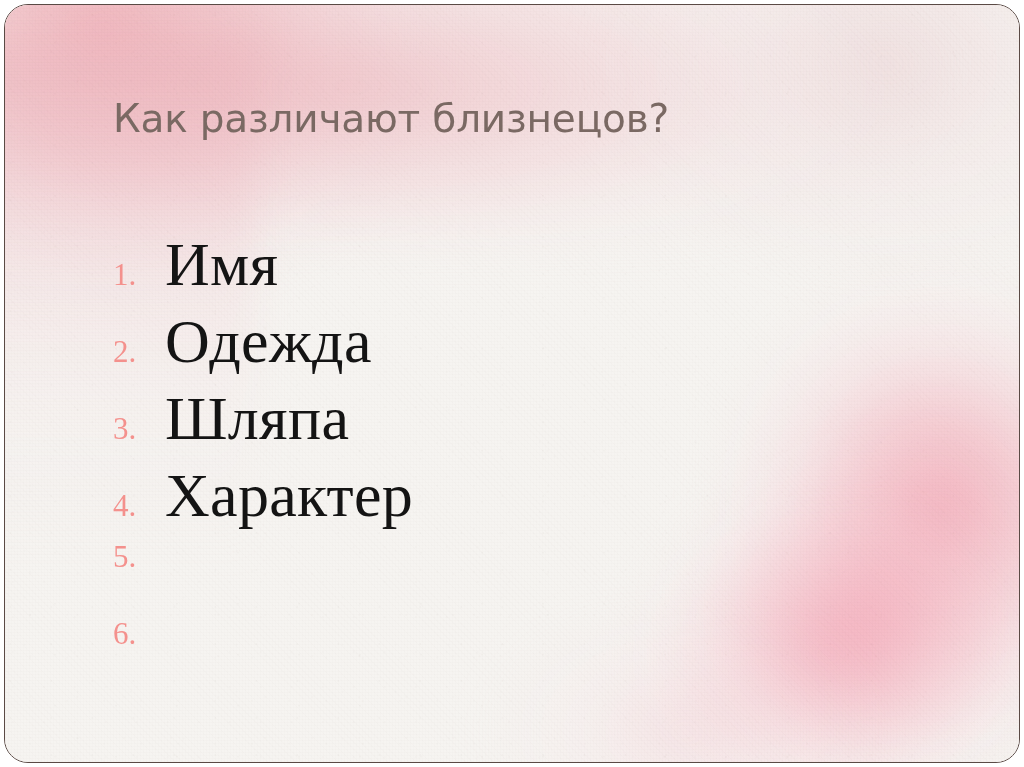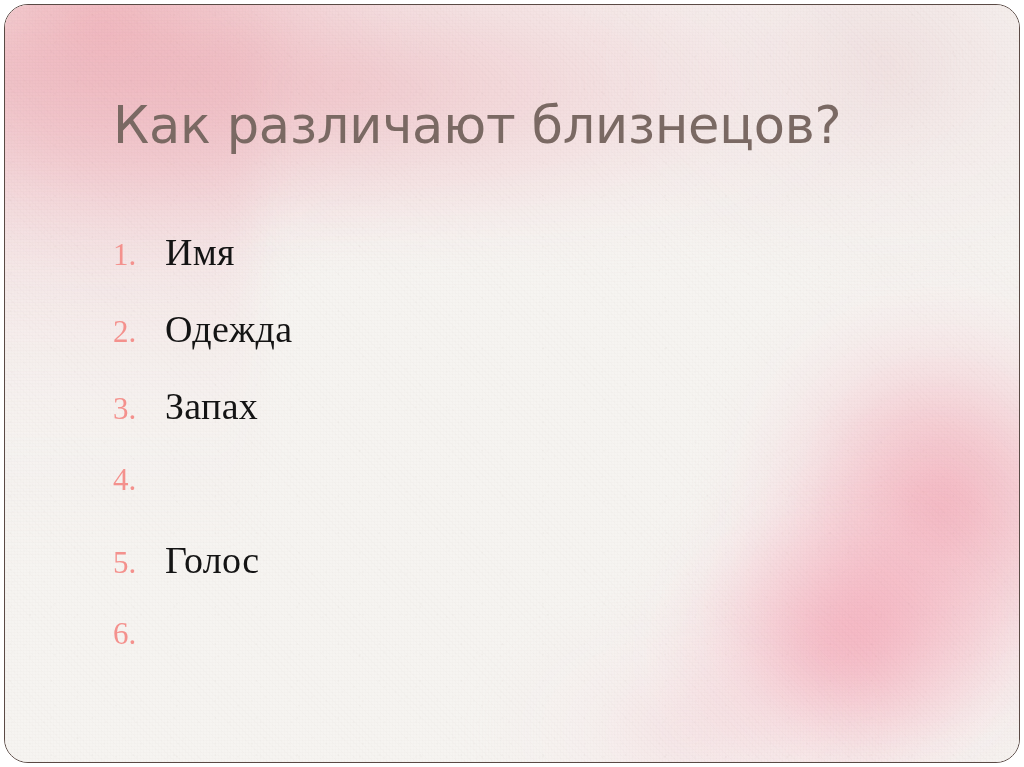--- a/index.html
+++ b/index.html
@@ -207,21 +207,21 @@
     position: absolute;
     inset: 0;
   }
 
   .slide-title {
     position: absolute;
     left: 108px;
     top: 92px;
     width: 840px;
     font-family: "DejaVu Sans", sans-serif;
-    font-size: 51px;
+    font-size: 39px;
     font-weight: 400;
     letter-spacing: -0.2px;
     line-height: 1.12;
     color: #7a6963;
     white-space: nowrap;
   }
 
   .body-list {
     position: absolute;
     left: 108px;
@@ -243,21 +243,21 @@
     font-size: 31px;
     font-weight: 400;
     color: #f4918d;
     line-height: 1;
     text-align: left;
   }
 
   .item-label {
     flex: 0 1 auto;
     font-family: "Liberation Serif", serif;
-    font-size: 38px;
+    font-size: 62px;
     font-weight: 400;
     color: #141414;
     line-height: 1;
     letter-spacing: 0.3px;
   }
 </style>
 </head>
 <body>
 
 <div class="slide">
@@ -286,30 +286,30 @@
           <span class="item-label">Имя</span>
         </li>
 
         <li class="list-item">
           <span class="item-number">2.</span>
           <span class="item-label">Одежда</span>
         </li>
 
         <li class="list-item">
           <span class="item-number">3.</span>
-          <span class="item-label">Запах</span>
+          <span class="item-label">Шляпа</span>
         </li>
 
         <li class="list-item">
           <span class="item-number">4.</span>
+          <span class="item-label">Характер</span>
         </li>
 
         <li class="list-item">
           <span class="item-number">5.</span>
-          <span class="item-label">Голос</span>
         </li>
 
         <li class="list-item">
           <span class="item-number">6.</span>
         </li>
 
       </ol>
     </div>
   </div>
 </div>

